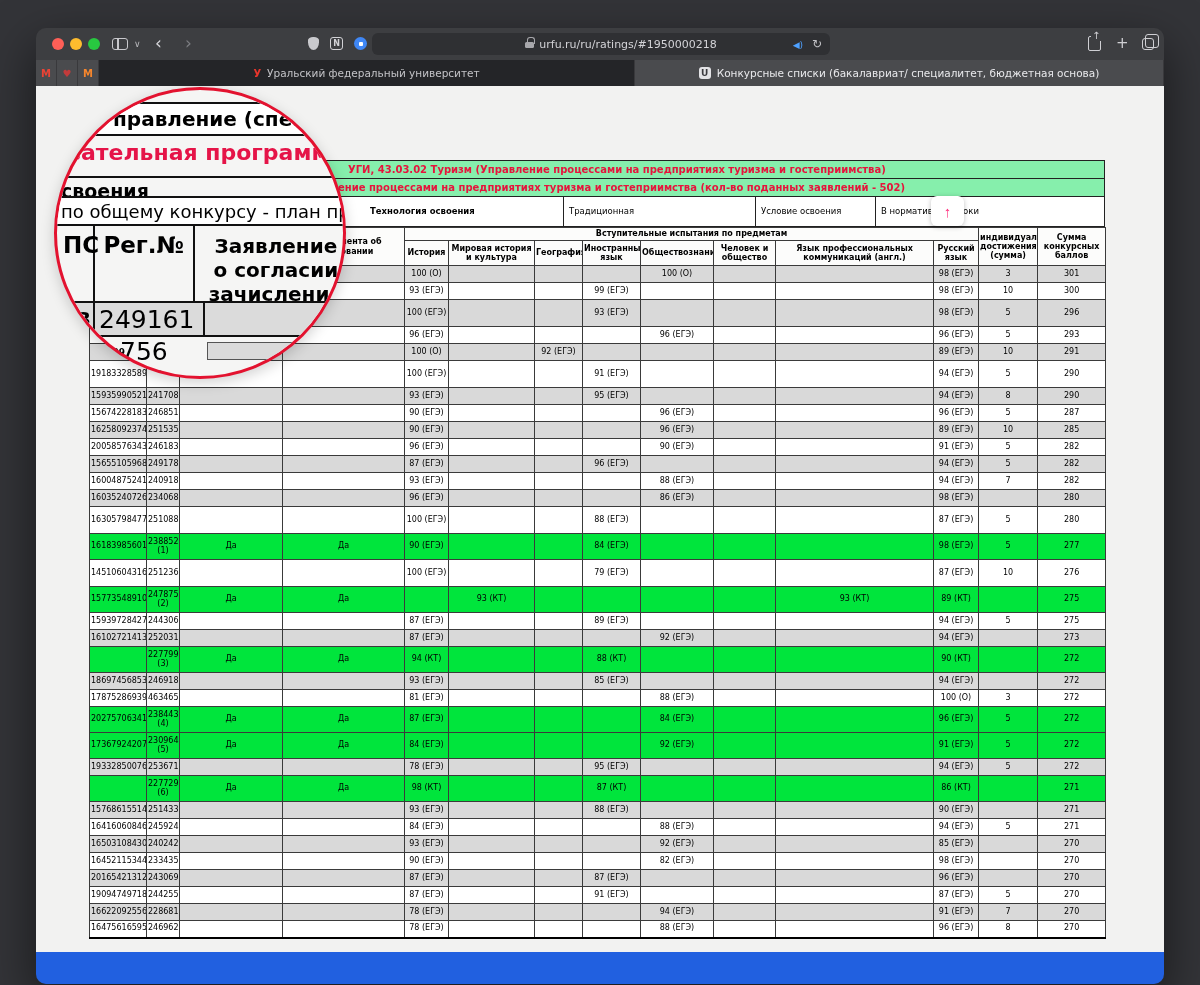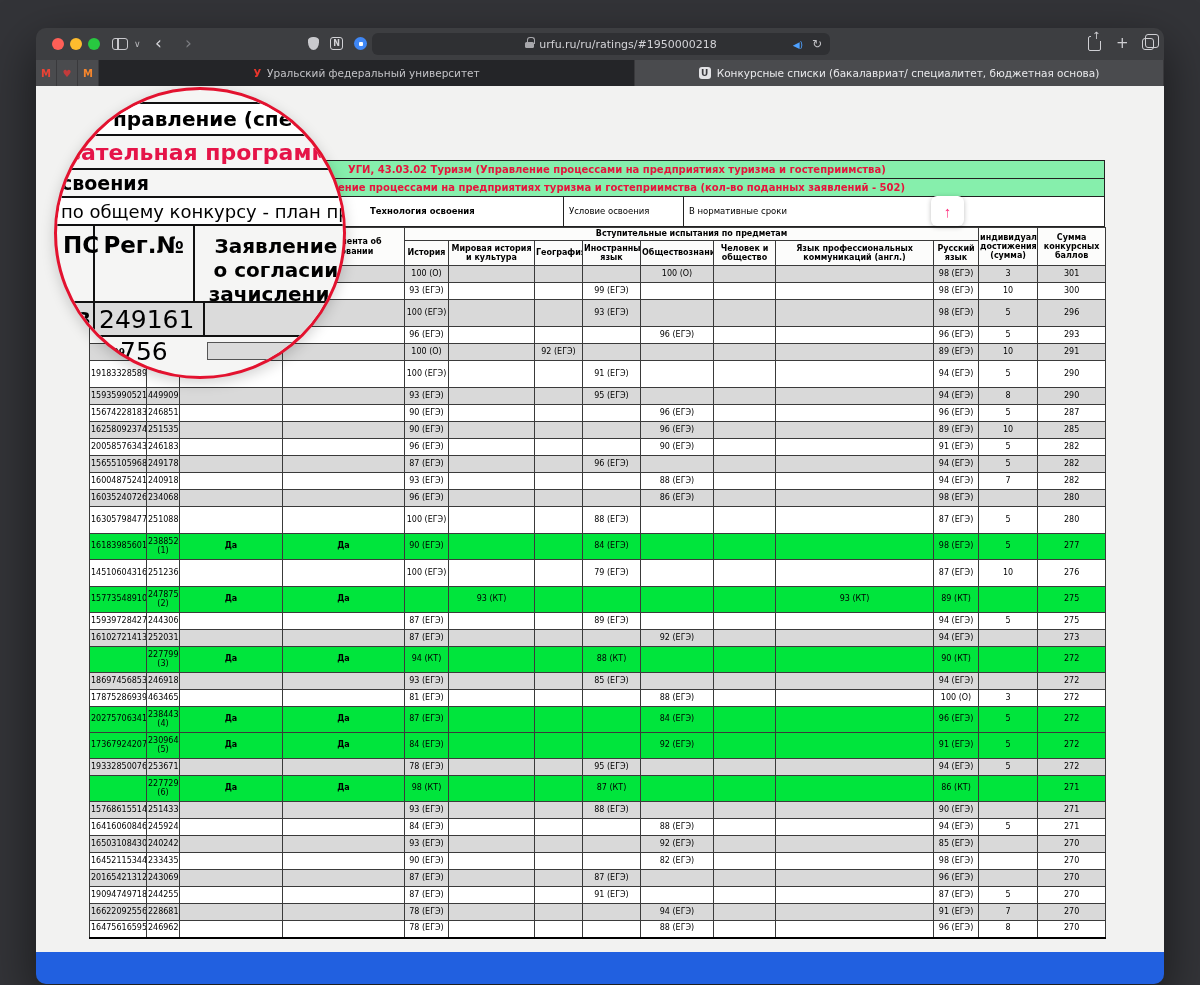--- a/index.html
+++ b/index.html
@@ -73,37 +73,37 @@
   table.main { border-collapse:collapse; table-layout:fixed; width:1016px; background:#fff;
                border:1px solid #222; border-bottom:2px solid #000; }
   table.main th, table.main td { border:1px solid #3a3a3a; text-align:center; vertical-align:middle;
                overflow:hidden; padding:0 1px; }
   table.main th { font-size:8px; font-weight:bold; background:#fcfcfb; line-height:1.15; }
   thead tr.gr { height:13px; } thead tr.sub { height:25px; }
   table.main td { font-size:8px; line-height:1.1; color:#000; }
   td.cid { font-size:7px; }
   tr.shade td { background:#d9d9d9; }
   tr.green td { background:#00e53c; }
-  tr.green td.cyes { font-weight:bold; }
+  tr.green td.cyes { font-weight:normal; }
 
   
   .scrolltop { position:absolute; left:895px; top:110px; width:33px; height:30px; background:#fff;
                border:none; border-radius:6px; box-shadow:0 1px 5px rgba(0,0,0,.25);
                color:#ff2e7d; font-size:15px; font-weight:bold; cursor:pointer; }
 
   
   .loupe { position:absolute; left:18px; top:1px; width:292px; height:292px; border-radius:50%;
            border:3px solid #e3122f; background:#f5f5f4; overflow:hidden; z-index:40;
            box-shadow:0 4px 14px rgba(0,0,0,.18); }
   .loupe > div { position:absolute; left:0; right:0; }
   .lp-r1 { top:12px; height:34px; border-top:2px solid #111; border-bottom:2px solid #111; background:#fff;
            font-size:20px; font-weight:bold; line-height:30px; padding-left:56px; white-space:nowrap;}
   .lp-red { top:48px; height:30px; font-size:22px; font-weight:bold; color:#e51448; padding-left:10px;
             line-height:30px; white-space:nowrap;}
-  .lp-r3 { top:78px; height:28px; border-top:2px solid #111; font-size:19px; font-weight:bold;
+  .lp-r3 { top:86px; height:28px; border-top:2px solid #111; font-size:19px; font-weight:bold;
            padding-left:4px; line-height:26px;}
   .lp-r4 { top:106px; height:30px; border-top:2px solid #111; border-bottom:2px solid #111;
            font-size:18px; line-height:27px; padding-left:4px; white-space:nowrap; background:#fff;}
   .lp-head { top:136px; height:77px; border-bottom:2px solid #111; display:flex; }
   .lp-grey { top:213px; height:34px; border-bottom:2px solid #111; background:#dbdbdb; display:flex; }
   .lp-c1 { width:38px; border-right:2px solid #111; }
   .lp-c2 { width:110px; border-right:2px solid #111; }
   .lp-c3 { flex:1;margin-left:14px; }
   .lp-head .lp-c1 { font-size:23px; font-weight:bold; padding:6px 16px 0 6px; }
   .lp-head .lp-c2 { font-size:23px; font-weight:bold; padding-top:6px; text-align:center; }
@@ -165,20 +165,21 @@
   </div>
 
   <div class="pagearea">
     <div class="doc">
 
       <div class="redrow r1"><span>УГИ, 43.03.02 Туризм (Управление процессами на предприятиях туризма и гостеприимства)</span></div>
       <div class="redrow r2"><span>ение процессами на предприятиях туризма и гостеприимства (кол-во поданных заявлений - 502)</span></div>
 
       <div class="inforow">
         <div class="ic1"><span>Технология освоения</span></div>
+        <div class="ic2">Традиционная</div>
         <div class="ic3">Условие освоения</div>
         <div class="ic4">В нормативные сроки</div>
       </div>
 
       <table class="main">
         <colgroup>
           <col style="width:57px">
             <col style="width:33px">
             <col style="width:103px">
             <col style="width:122px">
@@ -306,21 +307,21 @@
               <td>91 (ЕГЭ)</td>
               <td></td>
               <td></td>
               <td></td>
               <td>94 (ЕГЭ)</td>
               <td>5</td>
               <td>290</td>
             </tr>
             <tr class="shade" style="height: 17px;">
               <td class="cid">15935990521</td>
-              <td>449909</td>
+              <td>241708</td>
               <td class="cyes"></td>
               <td class="cyes"></td>
               <td>93 (ЕГЭ)</td>
               <td></td>
               <td></td>
               <td>95 (ЕГЭ)</td>
               <td></td>
               <td></td>
               <td></td>
               <td>94 (ЕГЭ)</td>

